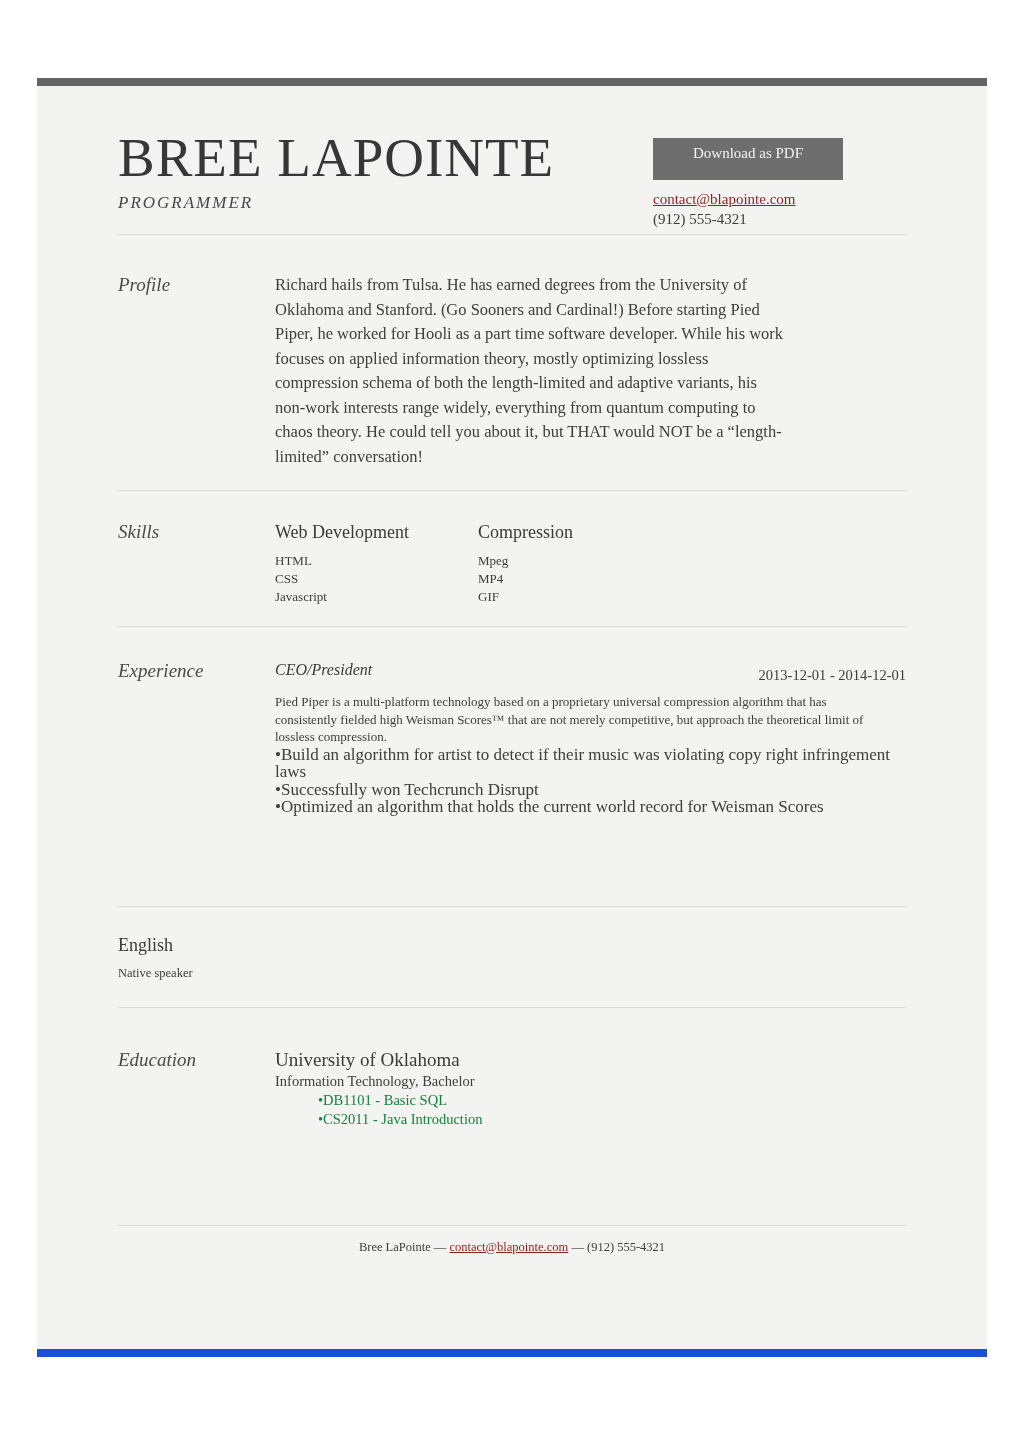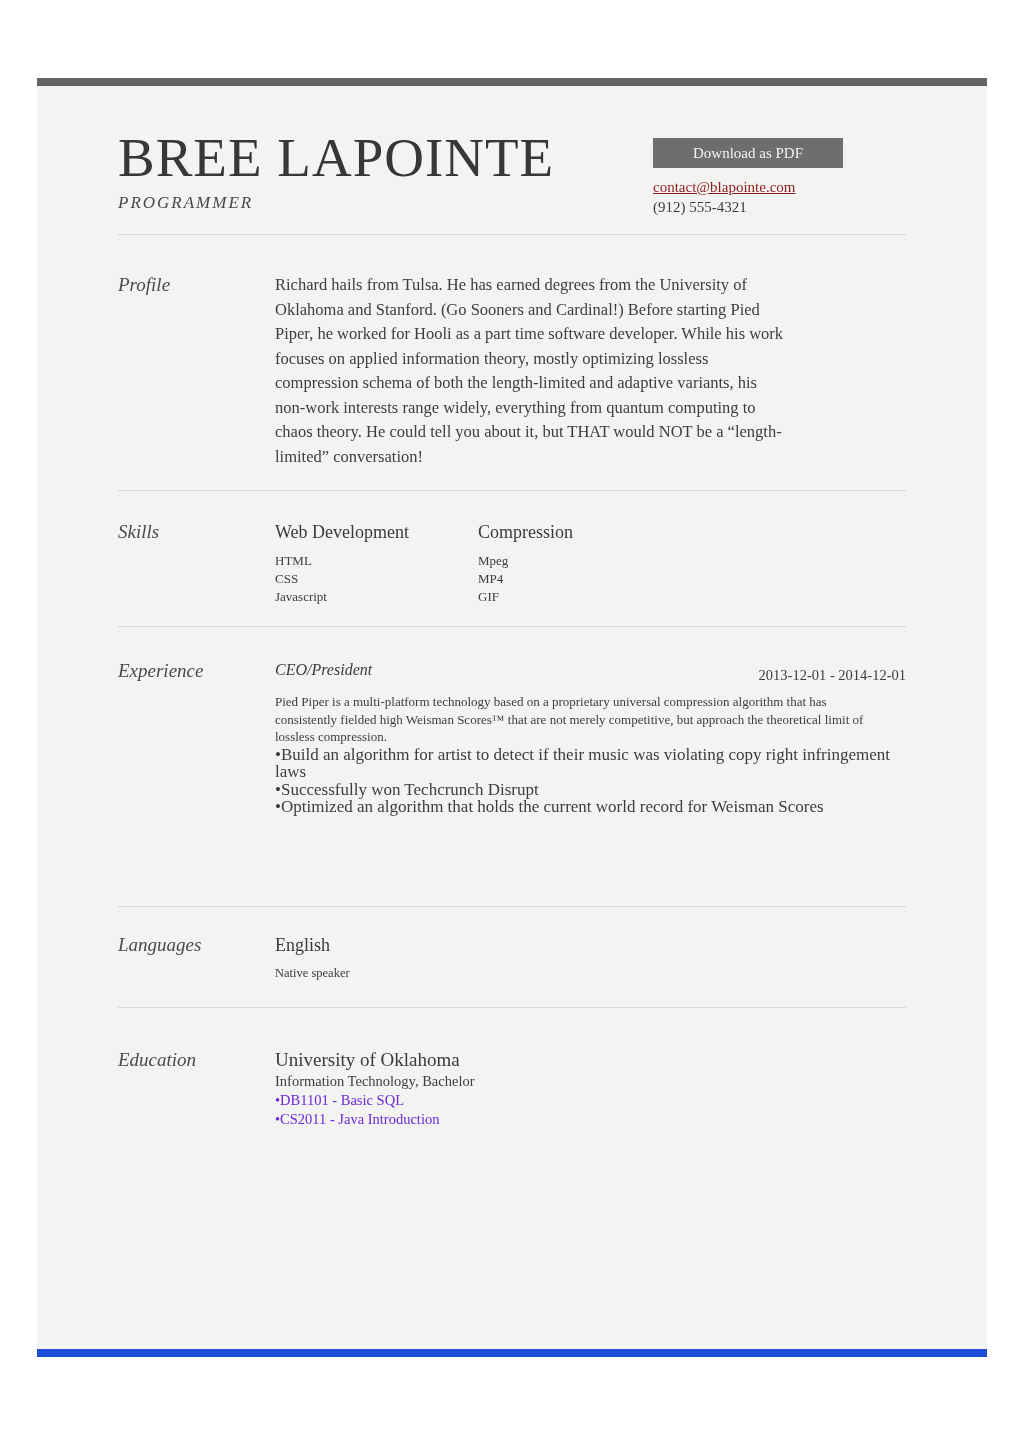--- a/index.html
+++ b/index.html
@@ -48,21 +48,21 @@
   }
   .contact-block {
     position: absolute;
     left: 535px;
     top: 6px;
     width: 252px;
   }
   .download-btn {
     display: block;
     width: 190px;
-    height: 30px;
+    height: 42px;
     line-height: 30px;
     text-align: center;
     background: #6e6e6e;
     color: #f3f3f1;
     font-size: 15px;
     text-decoration: none;
     cursor: pointer;
     margin-bottom: 10px;
   }
   .email-link {
@@ -169,21 +169,22 @@
     color: #3a3a3a;
   }
   .edu-degree {
     font-size: 14.5px;
     line-height: 19px;
     color: #3d3d3d;
   }
   .edu-course {
     font-size: 14.5px;
     line-height: 19px;
-    color: #6d28d9;
+    color: #15803d;
+    margin-left: 43px;
   }
   .edu-course::before { content: "\2022 "; }
 
   
   .footer {
     border-top: 1px solid #d9d9d7;
     padding-top: 13px;
     text-align: center;
     font-size: 12.5px;
     line-height: 17px;
@@ -246,36 +247,42 @@
           </div>
           <p class="exp-desc">Pied Piper is a multi-platform technology based on a proprietary universal compression algorithm that has consistently fielded high Weisman Scores™ that are not merely competitive, but approach the theoretical limit of lossless compression.</p>
           <div class="bullet">Build an algorithm for artist to detect if their music was violating copy right infringement laws</div>
           <div class="bullet">Successfully won Techcrunch Disrupt</div>
           <div class="bullet">Optimized an algorithm that holds the current world record for Weisman Scores</div>
         </div>
       </div>
     </section>
 
     <section class="section section-languages">
-      <div class="section-label">Languages</div>
       <div class="section-content">
         <div class="lang-entry">
           <div class="lang-name">English</div>
           <div class="lang-level">Native speaker</div>
         </div>
       </div>
     </section>
 
     <section class="section section-education">
       <div class="section-label">Education</div>
       <div class="section-content">
         <div class="edu-entry">
           <div class="edu-school">University of Oklahoma</div>
           <div class="edu-degree">Information Technology, Bachelor</div>
           <div class="edu-course">DB1101 - Basic SQL</div>
           <div class="edu-course">CS2011 - Java Introduction</div>
         </div>
       </div>
     </section>
 
+    <footer class="footer">
+      <span>Bree LaPointe</span>
+      <span>—</span>
+      <a>contact@blapointe.com</a>
+      <span>—</span>
+      <span>(912) 555-4321</span>
+    </footer>
 
   </div>
 </div>
 
 </body></html>

